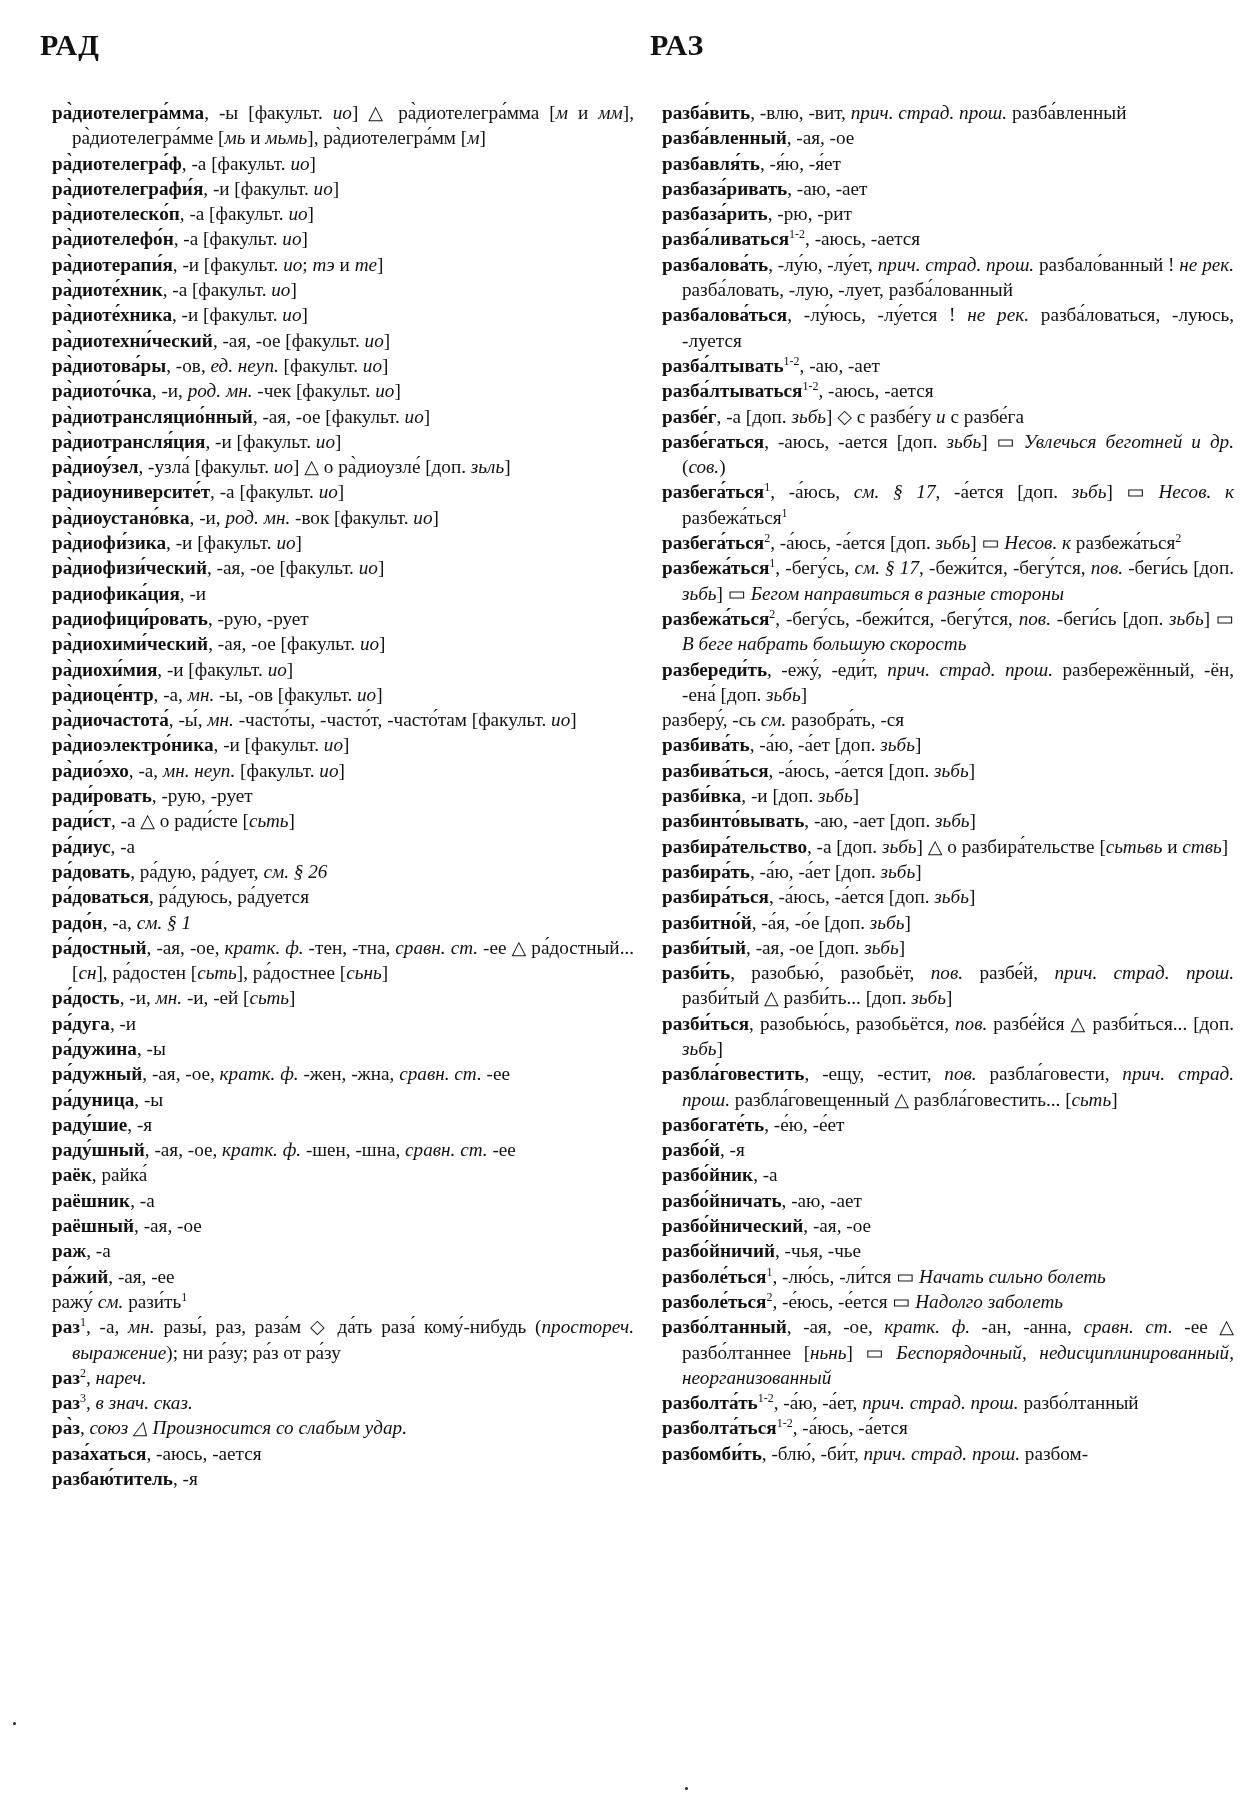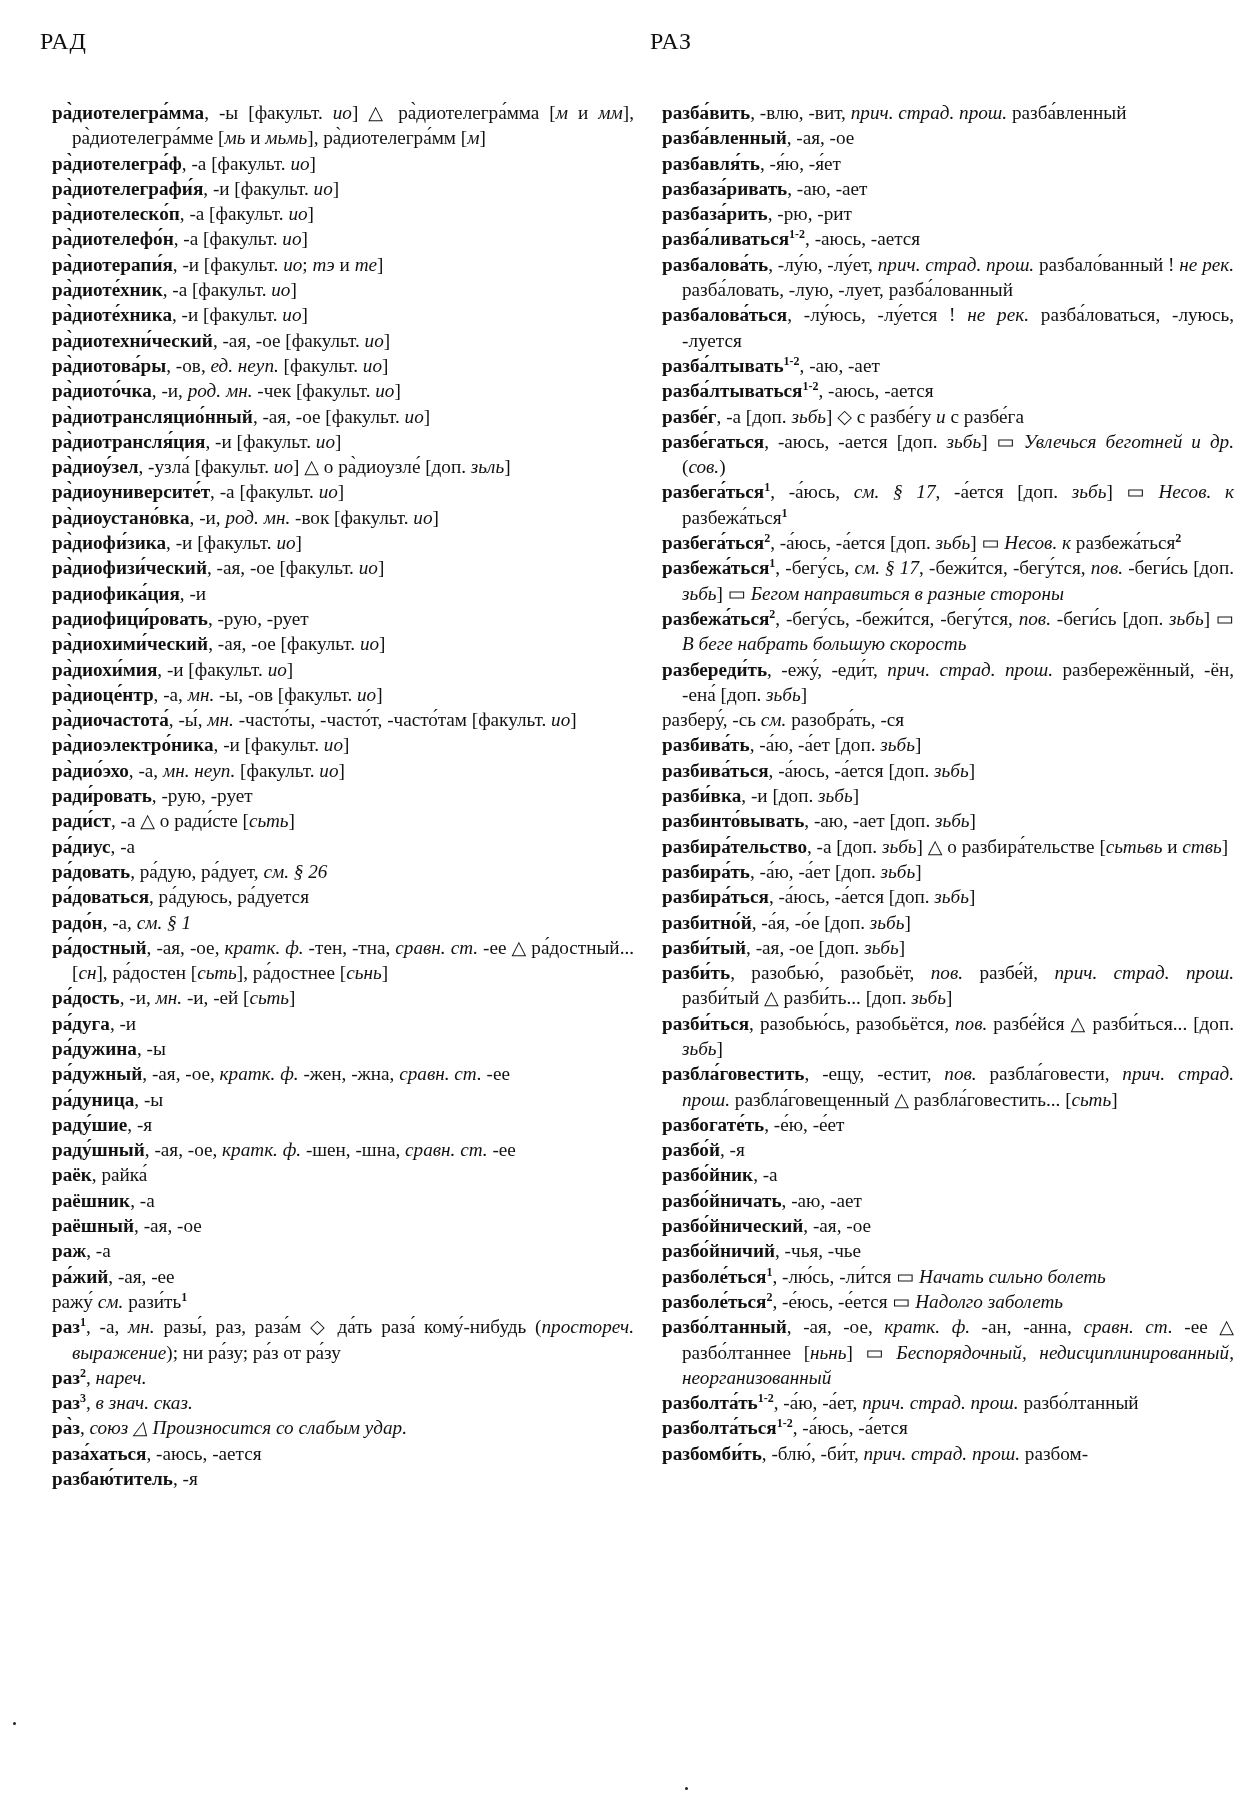--- a/index.html
+++ b/index.html
@@ -1,29 +1,29 @@
 <!DOCTYPE html>
 <html><head>
 <meta charset="utf-8">
 <style>
   html, body { margin: 0; padding: 0; background: #ffffff; }
   body { width: 1253px; height: 1800px; position: relative; overflow: hidden;
          font-family: "Liberation Serif", serif; color: #111111; }
-  .running-head { position: absolute; top: 28px; font-weight: normal; font-size: 24px;
+  .running-head { position: absolute; top: 28px; font-weight: bold; font-size: 30px;
                   letter-spacing: 1px; font-family: "Liberation Serif", serif; }
   .rh-left { left: 40px; }
   .rh-right { left: 650px; }
   .column { position: absolute; top: 100px; width: 582px; font-size: 19.2px; line-height: 25.3px;
             text-align: justify; margin-left: 12px; }
   .col-left { left: 40px; }
   .col-right { left: 650px; width: 572px; }
   .entry { padding-left: 20px; text-indent: -20px; margin: 0; }
   .b { font-weight: bold; }
   .i { font-style: italic; }
-  .sup { font-size: 12px; vertical-align: 7px; line-height: 0; font-weight: bold; }
+  .sup { font-size: 12px; vertical-align: 7px; line-height: 0; font-weight: normal; }
   .page-number { position: absolute; left: 38px; top: 1840px; font-size: 24px; }
   .stray-dot { position: absolute; width: 3px; height: 3px; background: #222; border-radius: 50%; }
 </style>
 </head>
 <body>
 
 <div>
   <div class="running-head rh-left">РАД</div>
   <div class="running-head rh-right">РАЗ</div>
 

